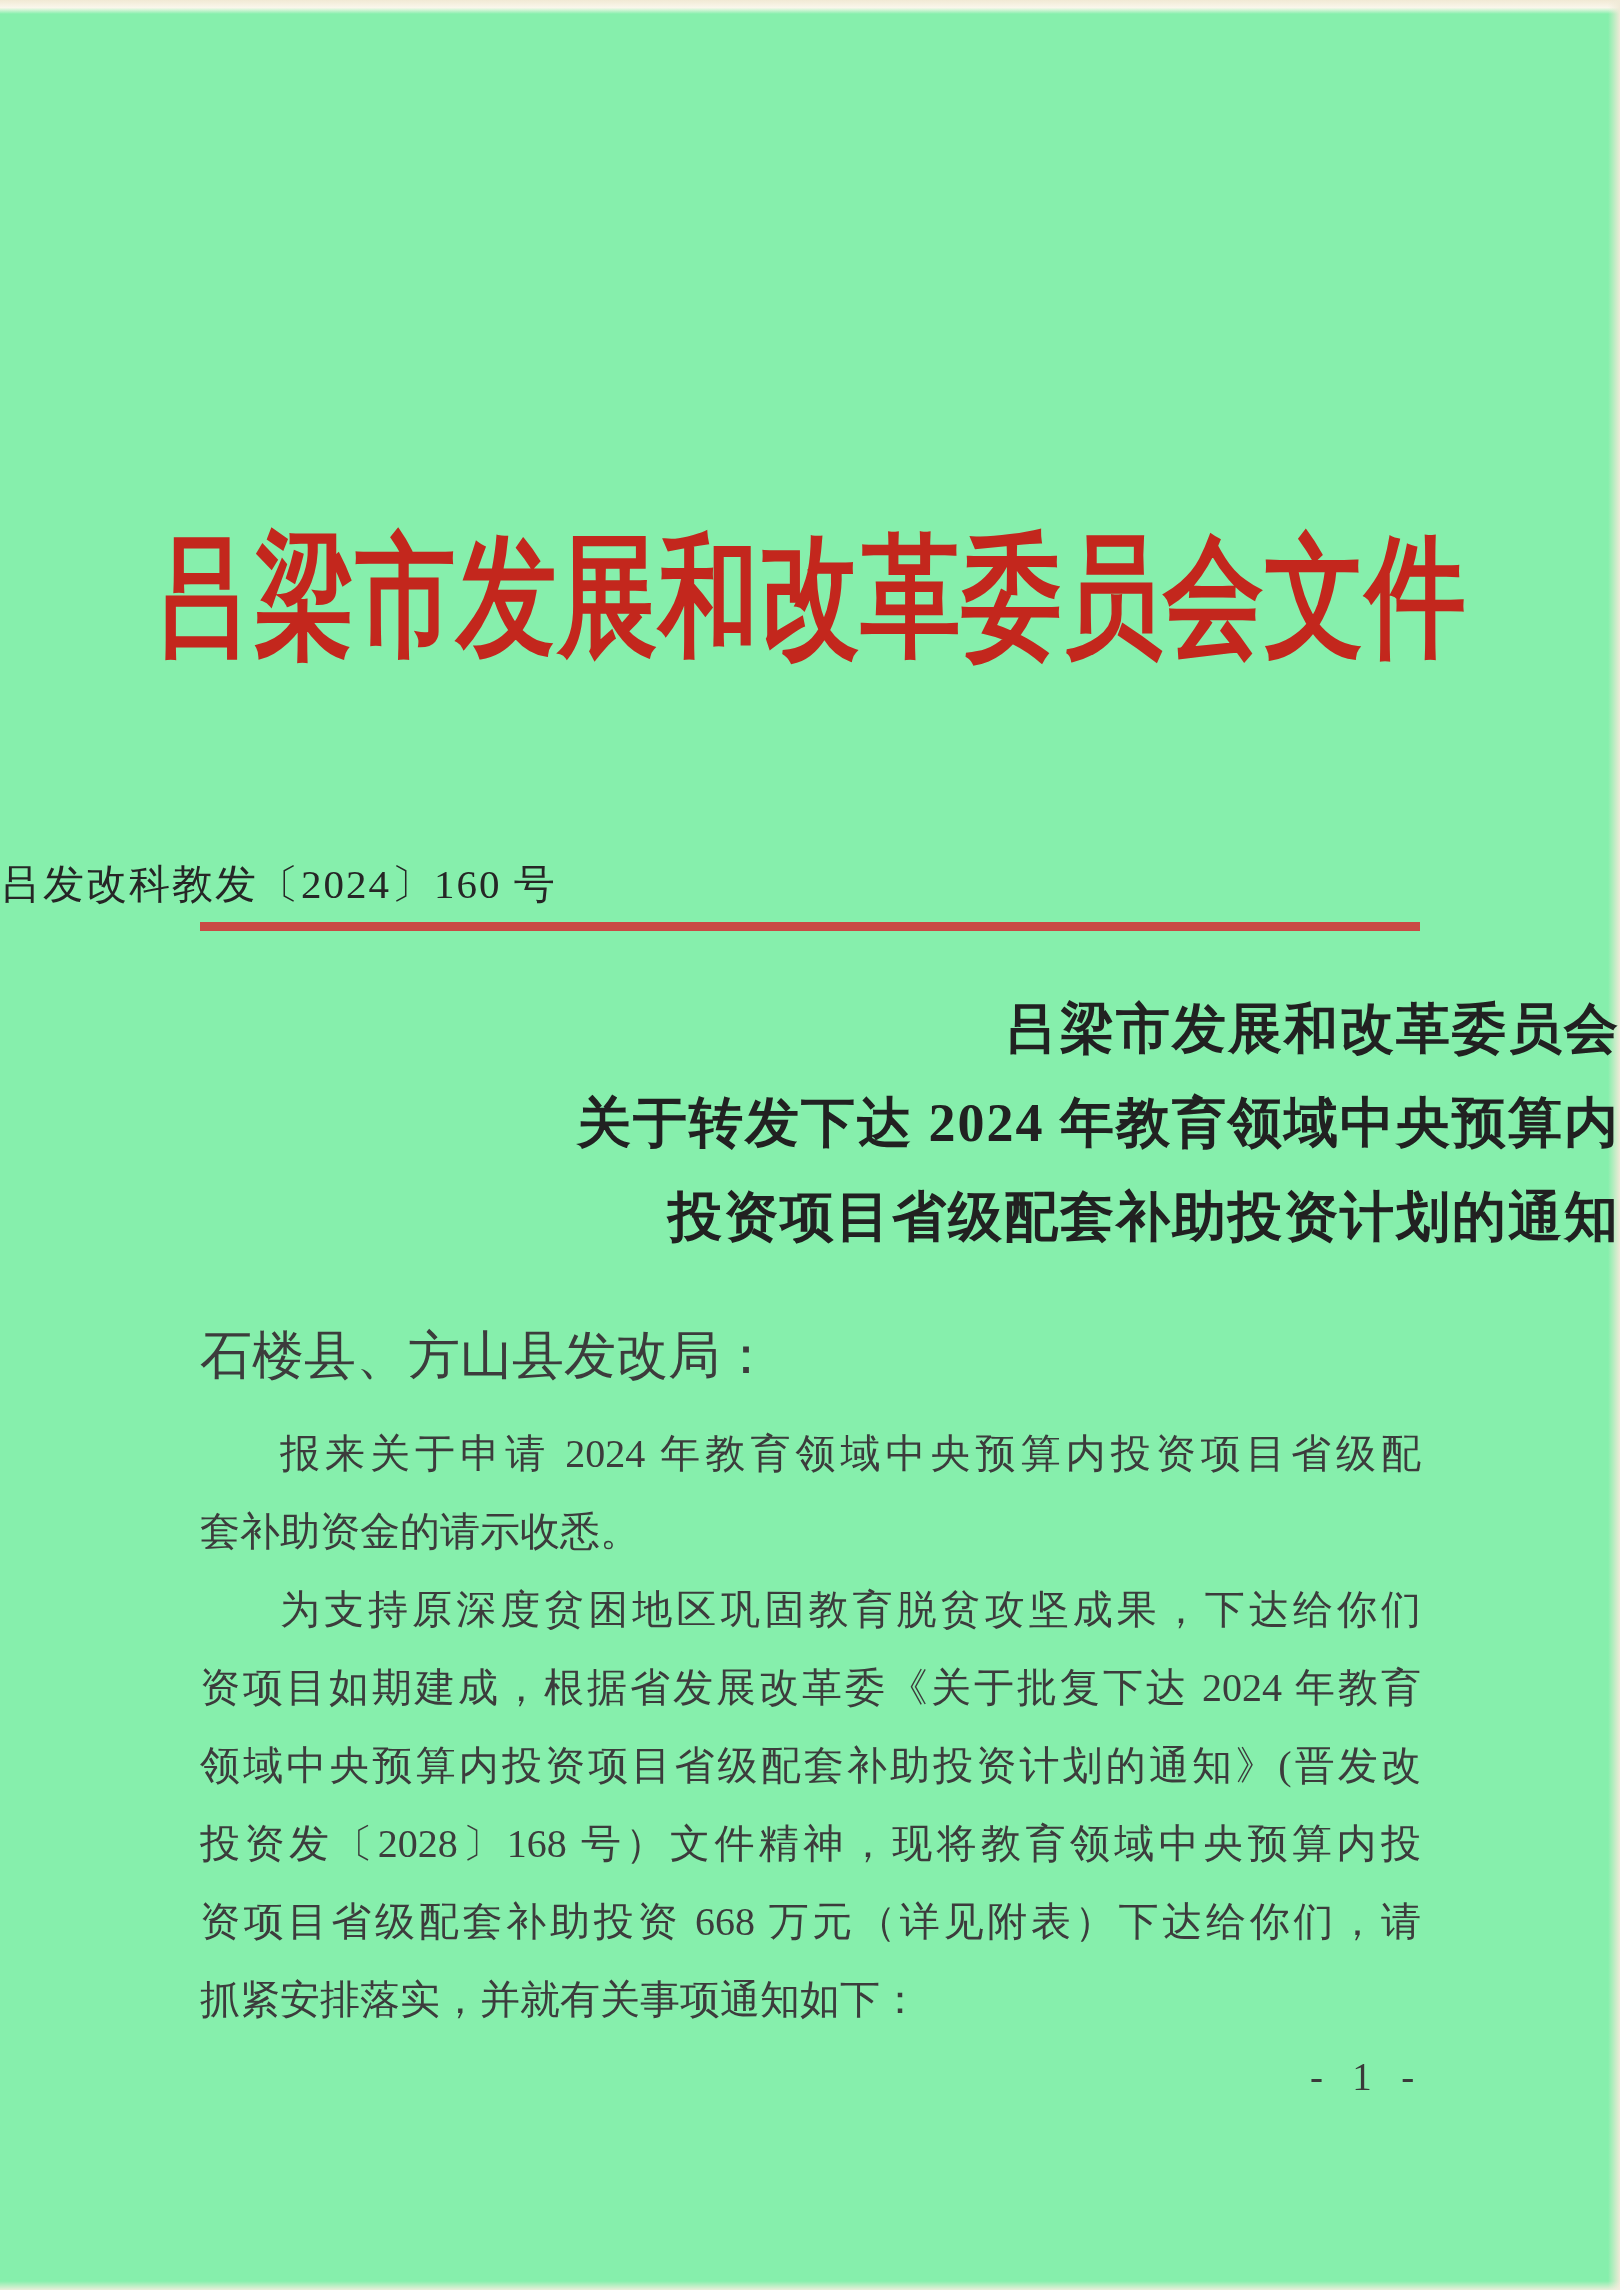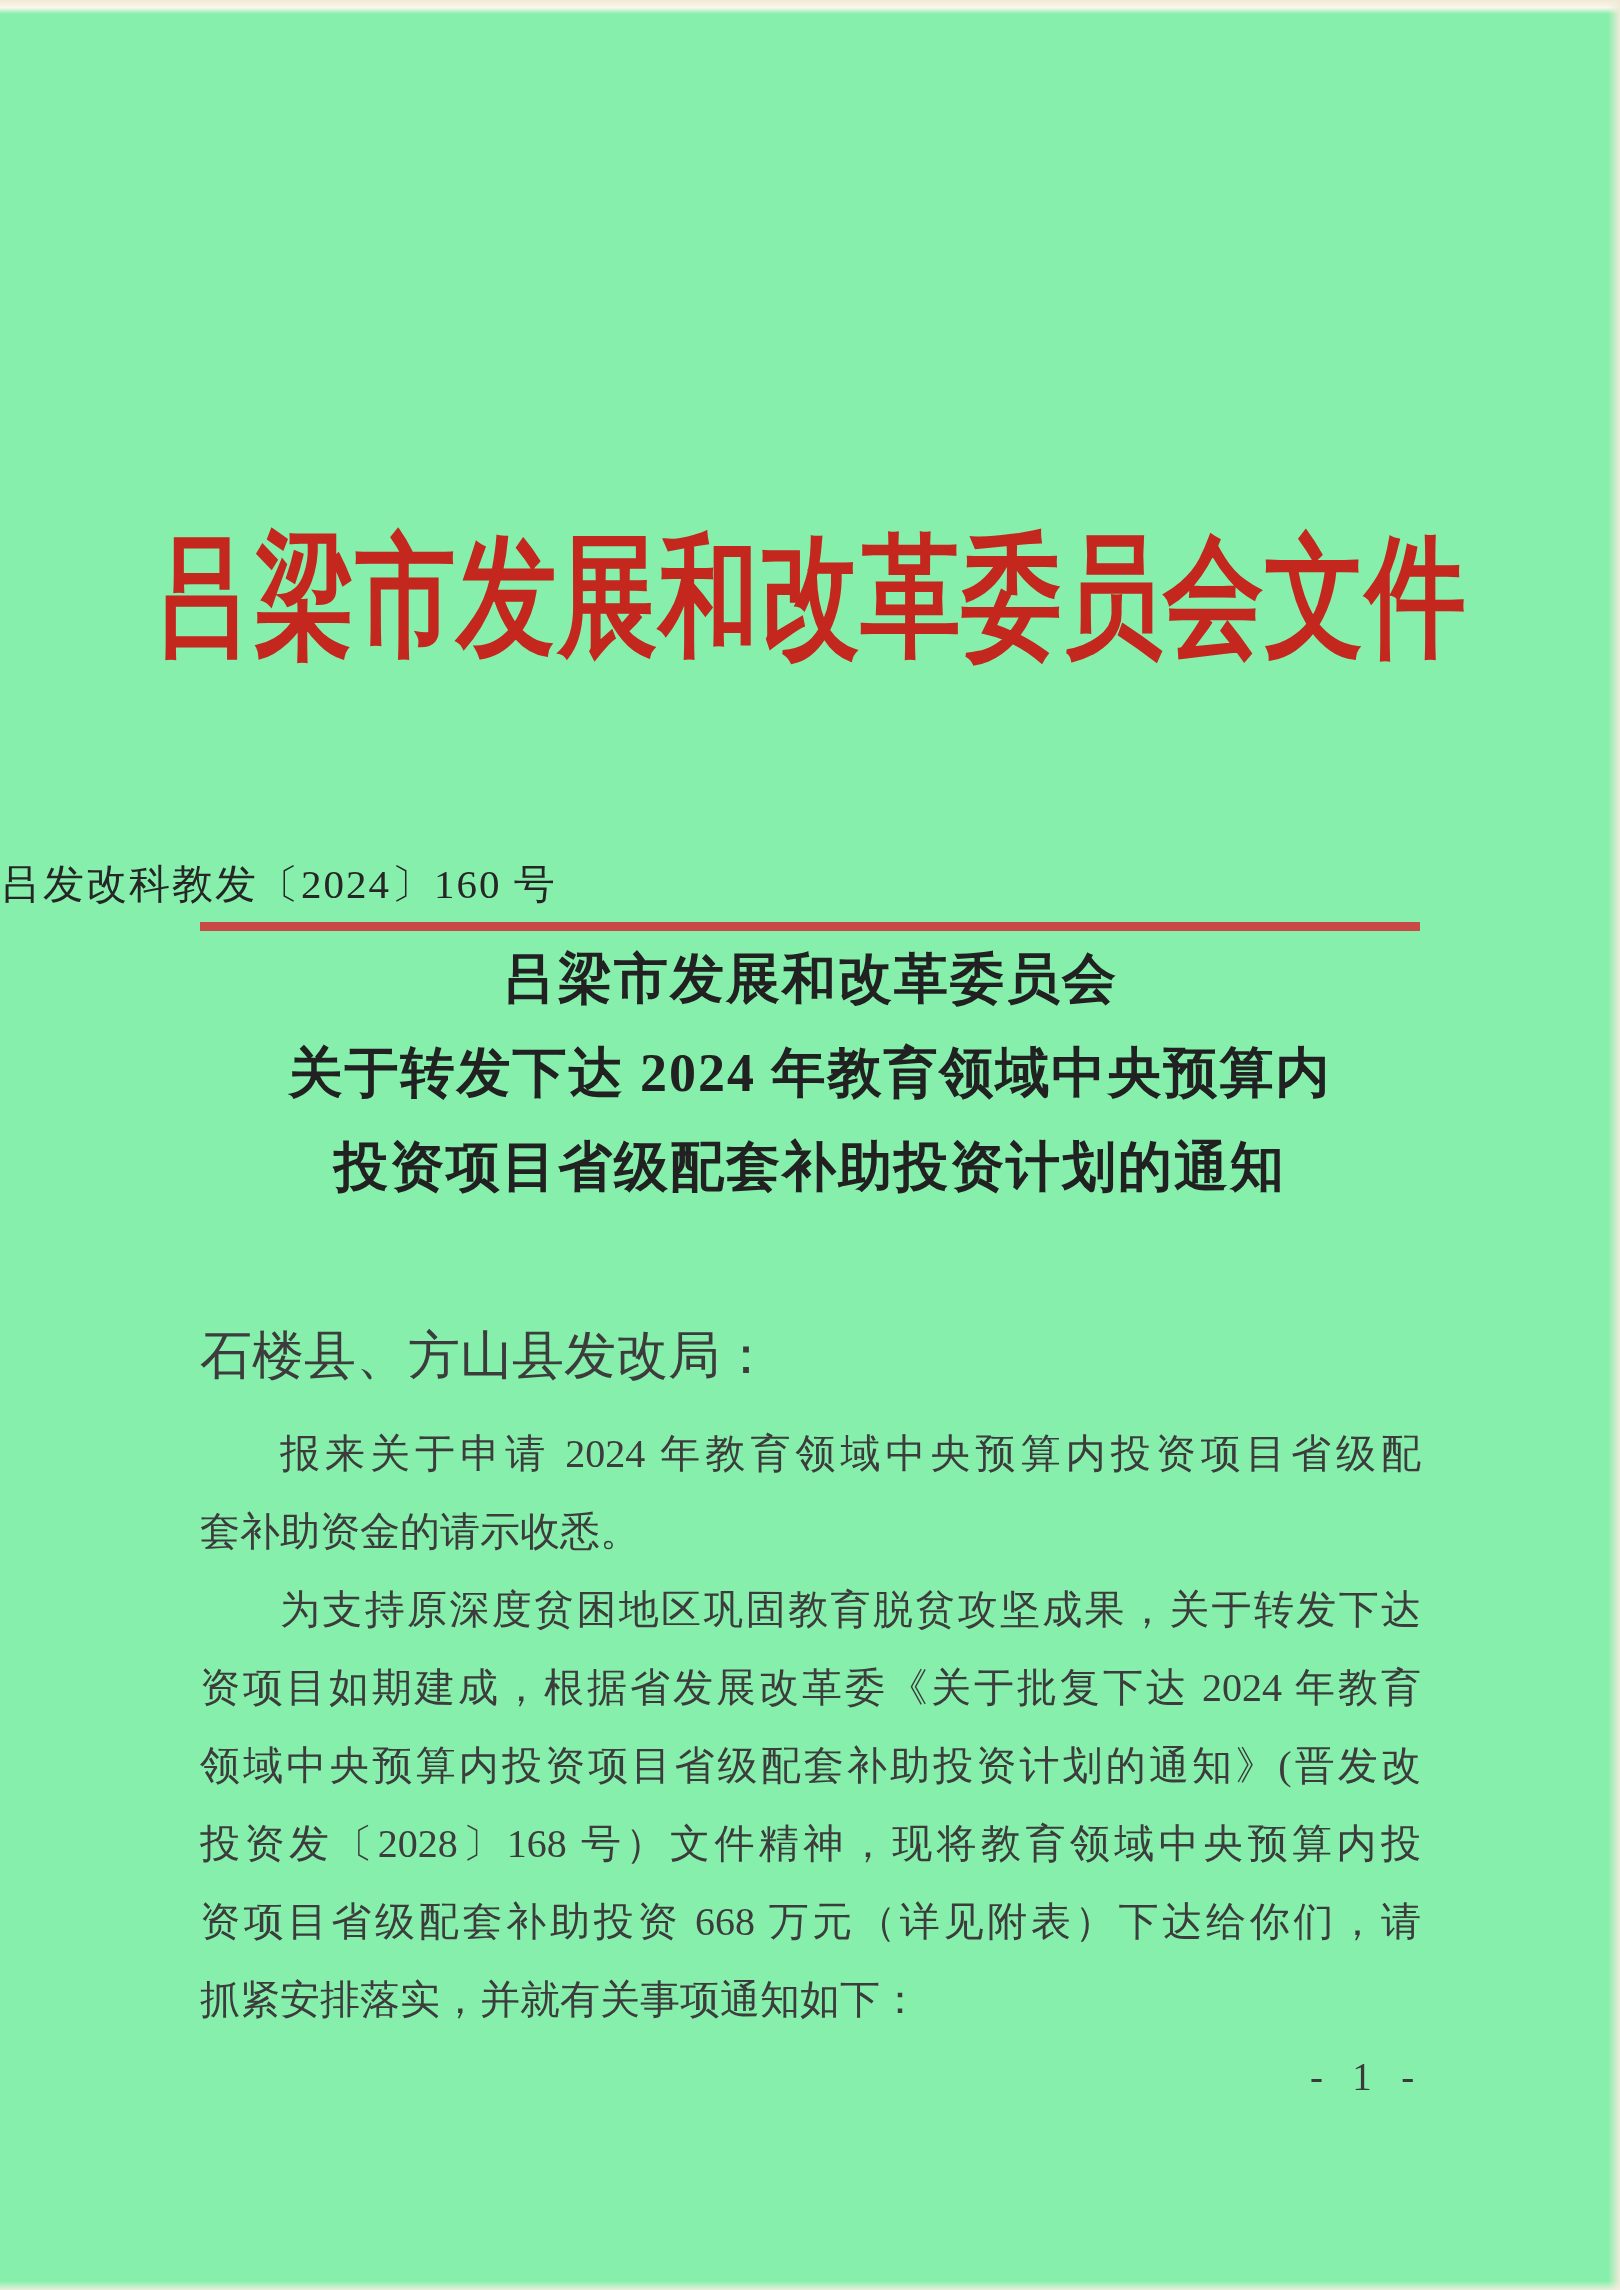--- a/index.html
+++ b/index.html
@@ -57,23 +57,23 @@
     color: #262626;
   }
   .red-rule {
     position: absolute;
     top: 922px; left: 200px;
     width: 1220px; height: 8.8px;
     background: #c94a44;
   }
   .doc-title {
     position: absolute;
-    top: 932px; left: 0;
+    top: 982px; left: 0;
     width: 100%;
-    text-align: center;
+    text-align: right;
   }
   .doc-title .title-line {
     line-height: 94px;
     font-size: 54px;
     font-weight: bold;
     letter-spacing: 2px;
     color: #212121;
   }
   .salutation {
     position: absolute;
@@ -132,21 +132,21 @@
     <div class="title-line">吕梁市发展和改革委员会</div>
     <div class="title-line">关于转发下达 2024 年教育领域中央预算内</div>
     <div class="title-line">投资项目省级配套补助投资计划的通知</div>
   </div>
 
   <div class="salutation">石楼县、方山县发改局：</div>
 
   <div class="body-text">
     <div class="body-line indent fill">报来关于申请 2024 年教育领域中央预算内投资项目省级配</div>
     <div class="body-line">套补助资金的请示收悉。</div>
-    <div class="body-line indent fill">为支持原深度贫困地区巩固教育脱贫攻坚成果，关于转发下达</div>
+    <div class="body-line indent fill">为支持原深度贫困地区巩固教育脱贫攻坚成果，下达给你们</div>
     <div class="body-line fill">资项目如期建成，根据省发展改革委《关于批复下达 2024 年教育</div>
     <div class="body-line fill">领域中央预算内投资项目省级配套补助投资计划的通知》(晋发改</div>
     <div class="body-line fill">投资发〔2028〕168 号）文件精神，现将教育领域中央预算内投</div>
     <div class="body-line fill">资项目省级配套补助投资 668 万元（详见附表）下达给你们，请</div>
     <div class="body-line">抓紧安排落实，并就有关事项通知如下：</div>
   </div>
 
   <div class="page-number">- 1 -</div>
 
 </div>

